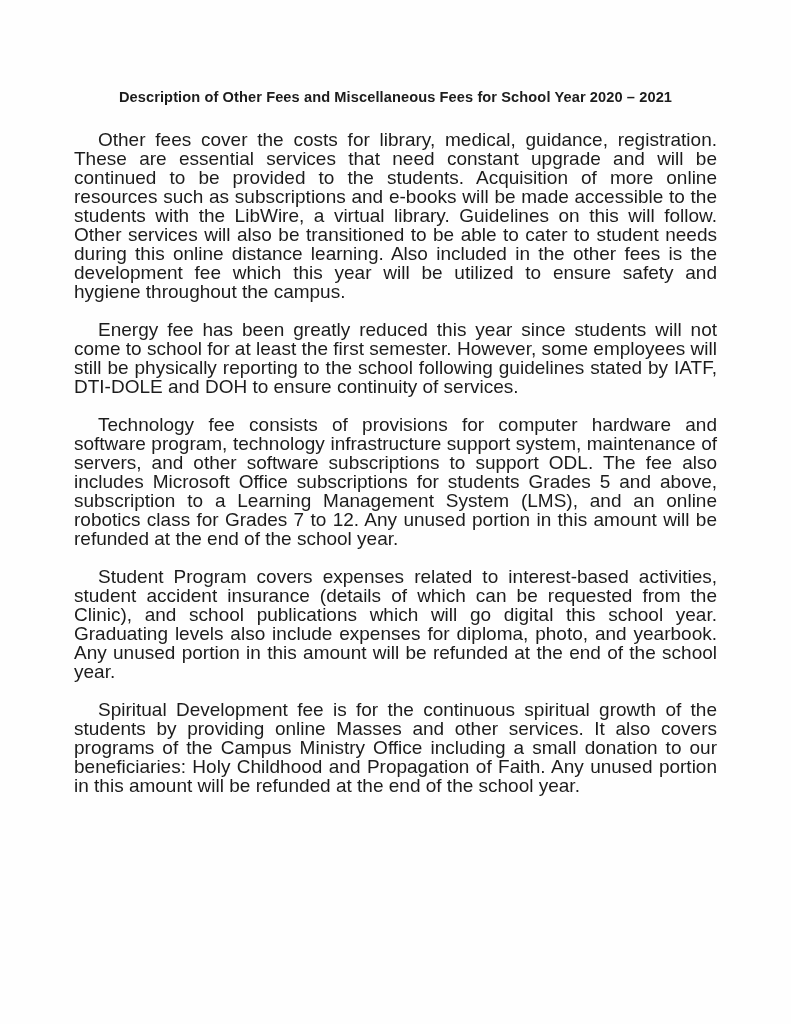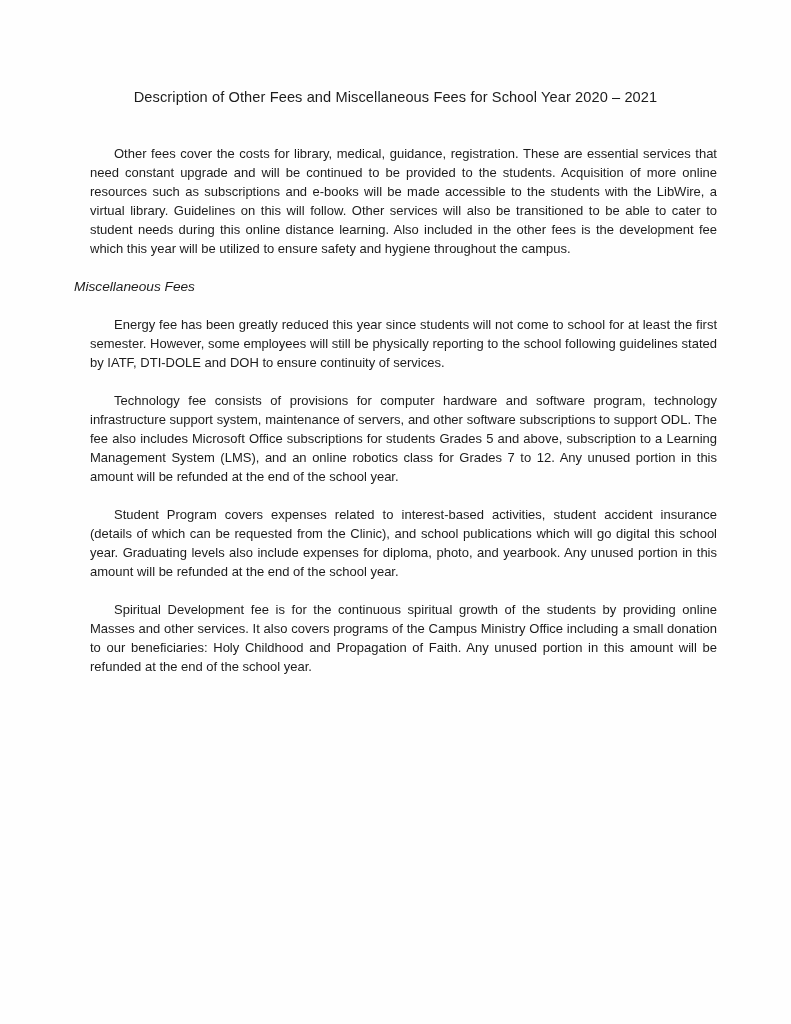--- a/index.html
+++ b/index.html
@@ -13,51 +13,50 @@
     height: 1024px;
     background: #fefefe;
     font-family: "Liberation Sans", "DejaVu Sans", sans-serif;
     color: #1c1c1c;
     box-sizing: border-box;
     padding: 88px 74px 0 74px;
     overflow: hidden;
   }
   .doc-title {
     text-align: center;
-    font-weight: normal;
+    font-weight: bold;
     font-size: 14.6px;
     line-height: 19px;
-    margin: 0 0 37px 0;
+    margin: 0 0 23px 0;
     letter-spacing: 0.1px;
   }
   .para {
-    font-size: 13px;
+    font-size: 19px;
     line-height: 19px;
     text-align: justify;
     text-indent: 24px;
-    margin: 0 0 19px 16px;
+    margin: 0 0 19px 0;
   }
   .section-heading {
     font-size: 13.7px;
     line-height: 19px;
     font-style: italic;
     margin: 0 0 19px 0;
     text-indent: 0;
   }
 </style>
 </head>
 <body>
 
 <div class="page">
 
   <h1 class="doc-title">Description of Other Fees and Miscellaneous Fees for School Year 2020 – 2021</h1>
 
   <p class="para">Other fees cover the costs for library, medical, guidance, registration. These are essential services that need constant upgrade and will be continued to be provided to the students. Acquisition of more online resources such as subscriptions and e-books will be made accessible to the students with the LibWire, a virtual library. Guidelines on this will follow. Other services will also be transitioned to be able to cater to student needs during this online distance learning. Also included in the other fees is the development fee which this year will be utilized to ensure safety and hygiene throughout the campus.</p>
 
-  <p class="section-heading">Miscellaneous Fees</p>
 
   <p class="para">Energy fee has been greatly reduced this year since students will not come to school for at least the first semester. However, some employees will still be physically reporting to the school following guidelines stated by IATF, DTI-DOLE and DOH to ensure continuity of services.</p>
 
   <p class="para">Technology fee consists of provisions for computer hardware and software program, technology infrastructure support system, maintenance of servers, and other software subscriptions to support ODL. The fee also includes Microsoft Office subscriptions for students Grades 5 and above, subscription to a Learning Management System (LMS), and an online robotics class for Grades 7 to 12. Any unused portion in this amount will be refunded at the end of the school year.</p>
 
   <p class="para">Student Program covers expenses related to interest-based activities, student accident insurance (details of which can be requested from the Clinic), and school publications which will go digital this school year. Graduating levels also include expenses for diploma, photo, and yearbook. Any unused portion in this amount will be refunded at the end of the school year.</p>
 
   <p class="para">Spiritual Development fee is for the continuous spiritual growth of the students by providing online Masses and other services. It also covers programs of the Campus Ministry Office including a small donation to our beneficiaries: Holy Childhood and Propagation of Faith. Any unused portion in this amount will be refunded at the end of the school year.</p>
 
 </div>

